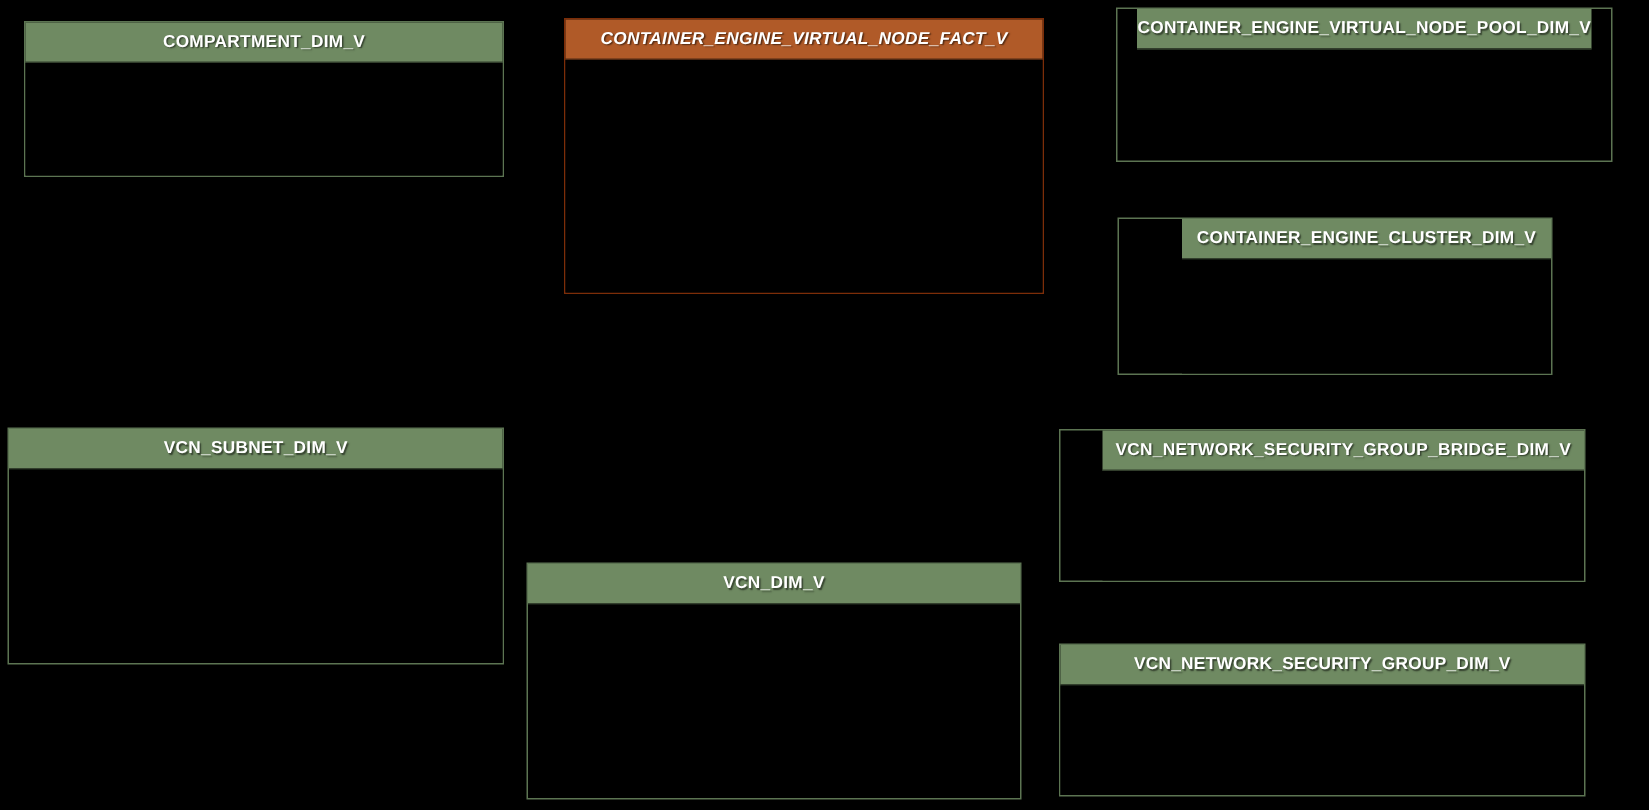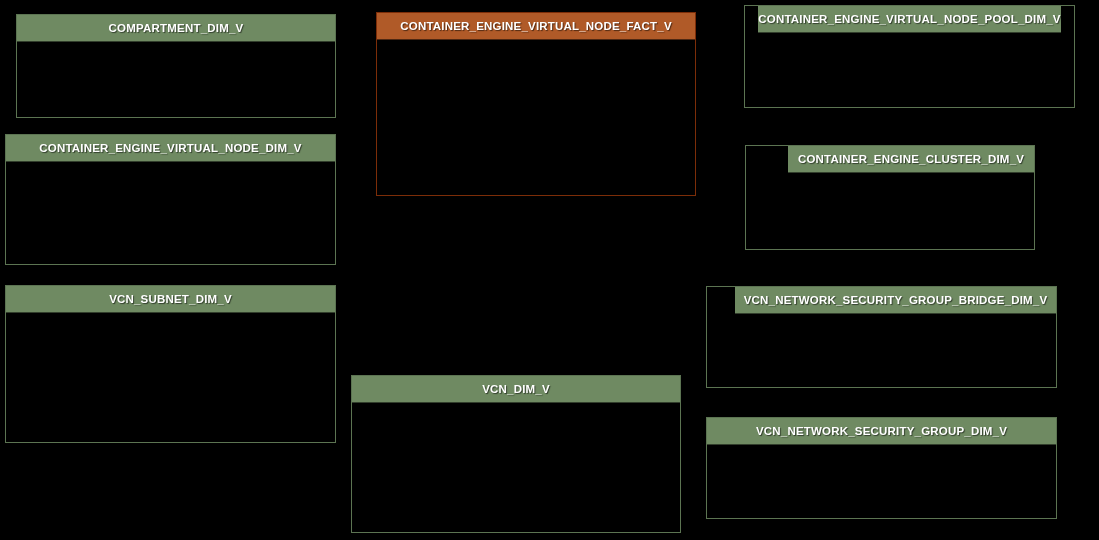--- a/index.html
+++ b/index.html
@@ -49,34 +49,28 @@
 <body>
 
 <div id="canvas" style="background: rgb(0, 0, 0);">
     <div class="table-box dimension" style="left: 16px; top: 14px; width: 320px; height: 104px; border-color: rgb(92, 116, 82);">
       <div class="hdr" style="background: rgb(111, 138, 98);">
         <span style="color: rgb(255, 255, 255);">COMPARTMENT_DIM_V</span>
       </div>
       <div class="bdy"></div>
     </div>
     <div class="table-box fact" style="left: 376px; top: 12px; width: 320px; height: 184px; border-color: rgb(124, 45, 8);">
-      <div class="hdr" style="background: rgb(176, 90, 40);">
+      <div class="hdr" style="background: rgb(176, 90, 40); font-style: italic;">
         <span style="color: rgb(255, 255, 255);">CONTAINER_ENGINE_VIRTUAL_NODE_FACT_V</span>
       </div>
       <div class="bdy"></div>
     </div>
     <div class="table-box dimension" style="left: 744px; top: 5px; width: 331px; height: 103px; border-color: rgb(92, 116, 82); align-items: center;">
       <div class="hdr" style="background: rgb(111, 138, 98);">
         <span style="color: rgb(255, 255, 255);">CONTAINER_ENGINE_VIRTUAL_NODE_POOL_DIM_V</span>
-      </div>
-      <div class="bdy"></div>
-    </div>
-    <div class="table-box dimension" style="left: 5px; top: 134px; width: 331px; height: 131px; border-color: rgb(92, 116, 82);">
-      <div class="hdr" style="background: rgb(111, 138, 98);">
-        <span style="color: rgb(255, 255, 255);">CONTAINER_ENGINE_VIRTUAL_NODE_DIM_V</span>
       </div>
       <div class="bdy"></div>
     </div>
     <div class="table-box dimension" style="left: 745px; top: 145px; width: 290px; height: 105px; border-color: rgb(92, 116, 82); padding-left: 42px;">
       <div class="hdr" style="background: rgb(111, 138, 98);">
         <span style="color: rgb(255, 255, 255);">CONTAINER_ENGINE_CLUSTER_DIM_V</span>
       </div>
       <div class="bdy"></div>
     </div>
     <div class="table-box dimension" style="left: 5px; top: 285px; width: 331px; height: 158px; border-color: rgb(92, 116, 82);">
@@ -90,19 +84,19 @@
         <span style="color: rgb(255, 255, 255);">VCN_NETWORK_SECURITY_GROUP_BRIDGE_DIM_V</span>
       </div>
       <div class="bdy"></div>
     </div>
     <div class="table-box dimension" style="left: 351px; top: 375px; width: 330px; height: 158px; border-color: rgb(92, 116, 82);">
       <div class="hdr" style="background: rgb(111, 138, 98);">
         <span style="color: rgb(255, 255, 255);">VCN_DIM_V</span>
       </div>
       <div class="bdy"></div>
     </div>
-    <div class="table-box dimension" style="left: 706px; top: 417px; width: 351px; height: 102px; border-color: rgb(92, 116, 82);">
+    <div class="table-box dimension" style="left: 706px; top: 429px; width: 351px; height: 102px; border-color: rgb(92, 116, 82);">
       <div class="hdr" style="background: rgb(111, 138, 98);">
         <span style="color: rgb(255, 255, 255);">VCN_NETWORK_SECURITY_GROUP_DIM_V</span>
       </div>
       <div class="bdy"></div>
     </div>
   </div>
 
 </body></html>

